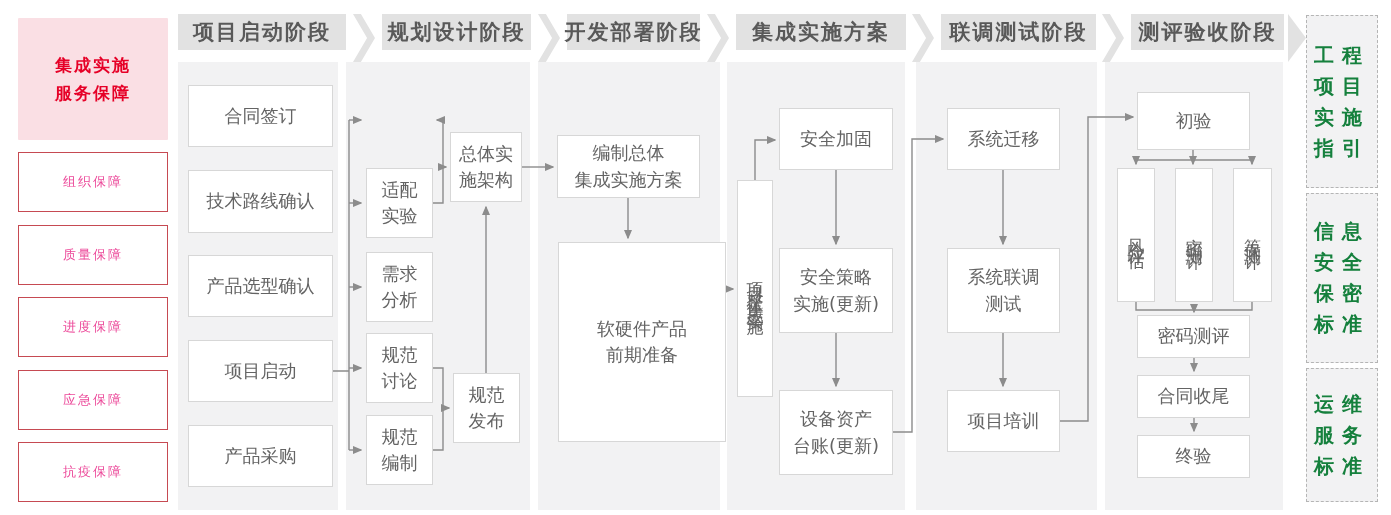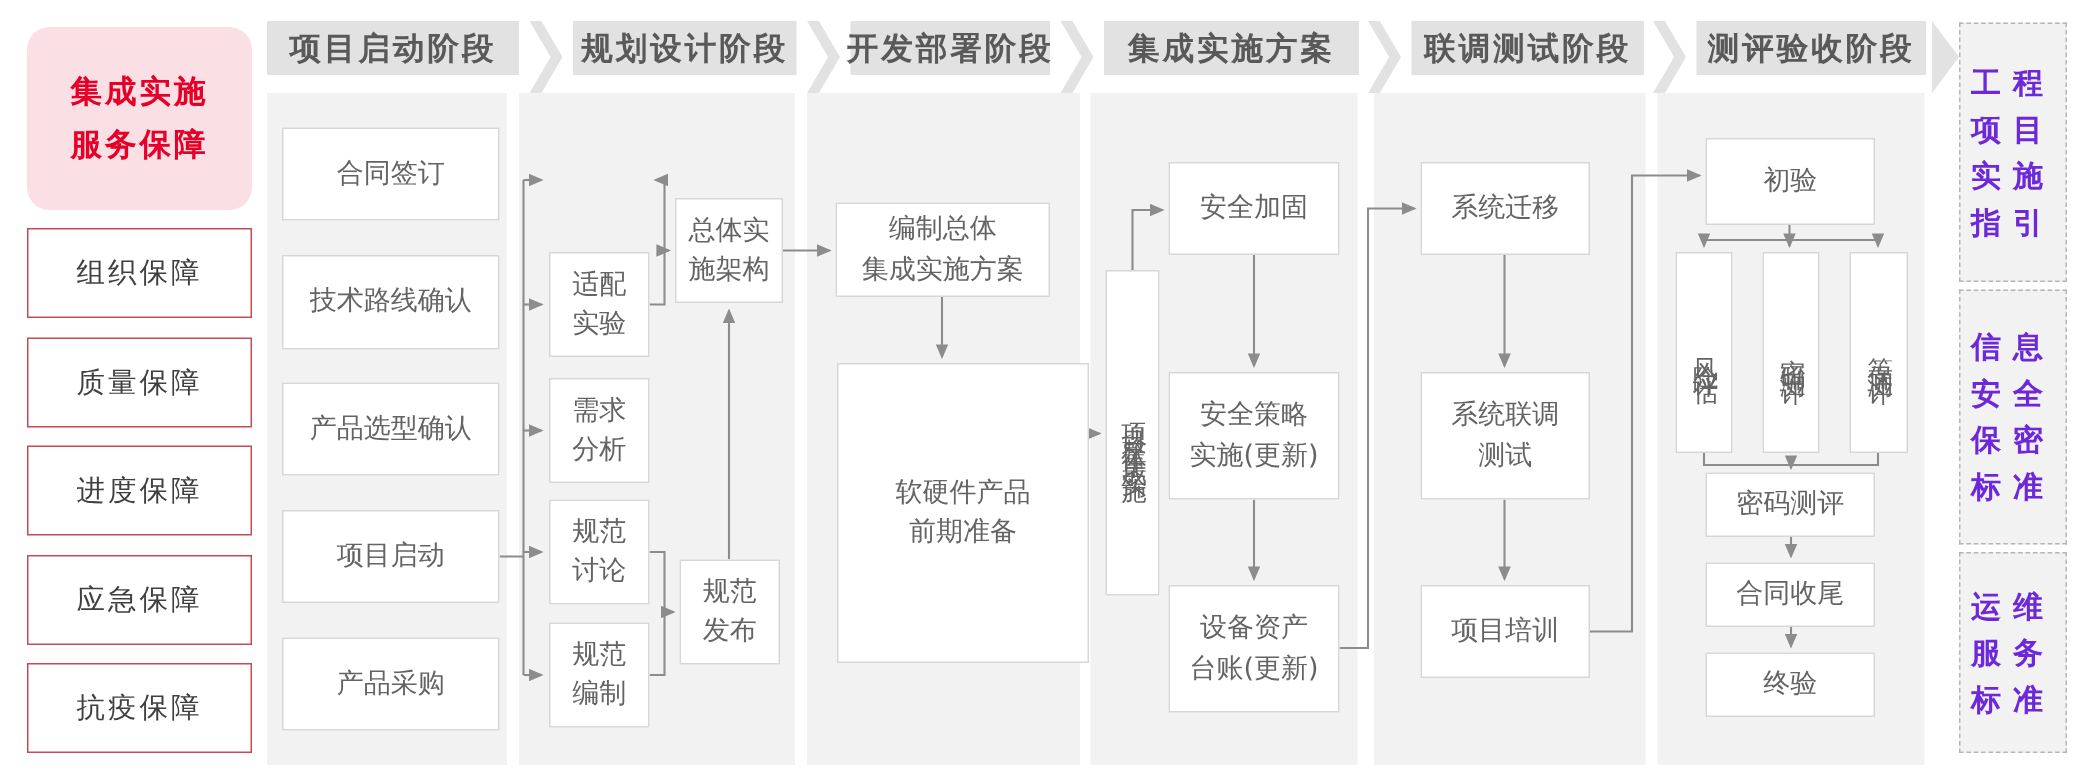--- a/index.html
+++ b/index.html
@@ -15,42 +15,42 @@
   }
   .chev{
     position:absolute;top:14px;width:22px;height:48px;background:#e2e2e2;z-index:2;
     clip-path:polygon(0 0,36% 0,100% 50%,36% 100%,0 100%,64% 50%);
   }
   .tip{
     position:absolute;top:14px;width:18px;height:48px;background:#e2e2e2;z-index:2;
     clip-path:polygon(0 0,100% 50%,0 100%);
   }
   .side-title{
-    position:absolute;left:18px;top:18px;width:150px;height:122px;background:#fadfe4;border-radius:15px;
+    position:absolute;left:18px;top:18px;width:150px;height:122px;background:#fadfe4;border-radius:1px;
     display:flex;align-items:center;justify-content:center;text-align:center;
-    color:#e60027;font-size:21px;font-weight:bold;white-space:pre-line;line-height:1.65;letter-spacing:2px;z-index:2;
+    color:#e60027;font-size:17px;font-weight:bold;white-space:pre-line;line-height:1.65;letter-spacing:2px;z-index:2;
   }
   .side-item{
     position:absolute;left:18px;width:150px;height:60px;background:#ffffff;border:1.5px solid #c64a52;
     display:flex;align-items:center;justify-content:center;
-    color:#404040;font-size:19px;letter-spacing:2px;z-index:2;box-sizing:border-box;
+    color:#ec4899;font-size:13px;letter-spacing:2px;z-index:2;box-sizing:border-box;
   }
   .fbox{
     position:absolute;background:#ffffff;border:1px solid #d7d7d7;box-sizing:border-box;
     display:flex;align-items:center;justify-content:center;text-align:center;
     color:#646464;font-size:18px;line-height:1.45;white-space:pre-line;z-index:2;
   }
   .vbox{
     writing-mode:vertical-rl;text-orientation:upright;letter-spacing:5px;line-height:1;
     font-size:17px;
   }
   .std{
     position:absolute;left:1306px;width:72px;background:#f2f2f3;border:1.5px dashed #b5b5b5;box-sizing:border-box;
     display:flex;align-items:center;justify-content:center;text-align:center;
-    color:#6d28d9;font-size:20px;font-weight:bold;white-space:pre-line;line-height:1.55;letter-spacing:8px;z-index:2;
+    color:#15803d;font-size:20px;font-weight:bold;white-space:pre-line;line-height:1.55;letter-spacing:8px;z-index:2;
   }
   svg.wires{position:absolute;left:0;top:0;z-index:1;}
   .ln{stroke:#8c8c8c;stroke-width:1.4;fill:none;}
 </style>
 </head>
 <body>
 
 <div class="canvas">
 
   <div class="panel" style="left:178px;width:160px"></div>

